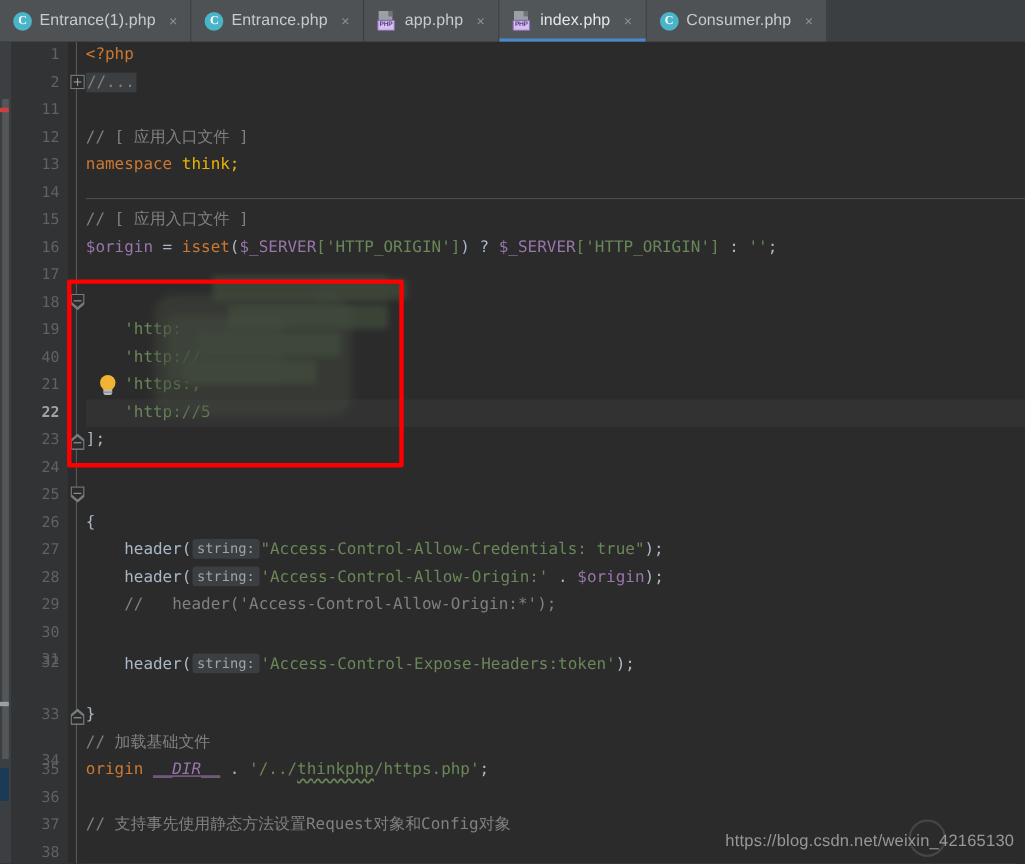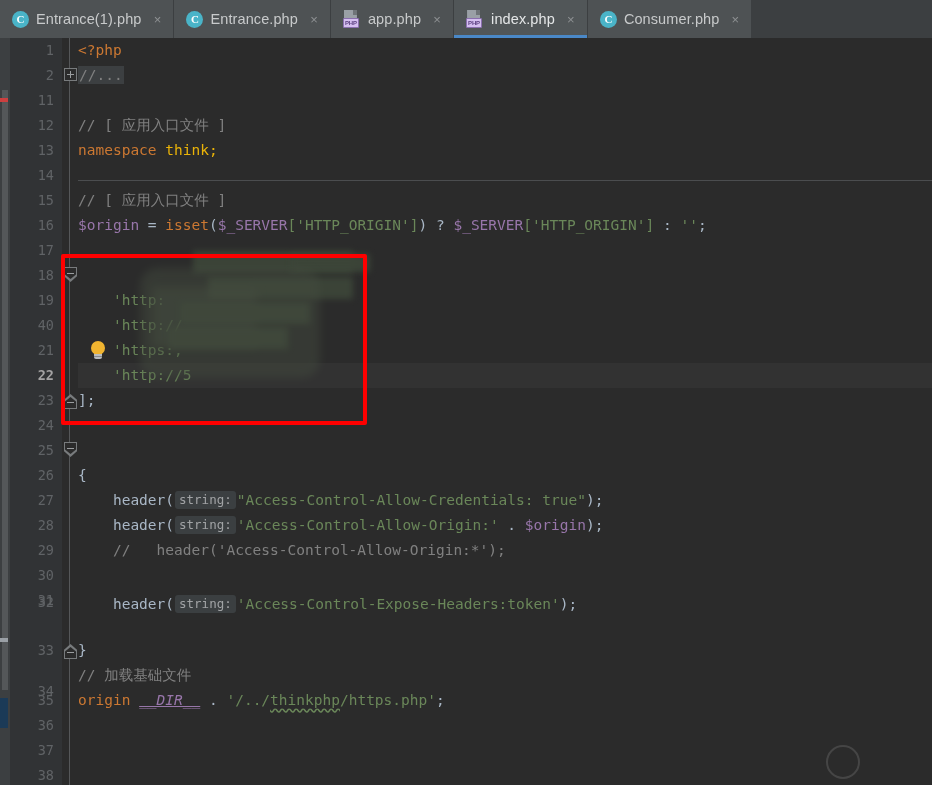--- a/index.html
+++ b/index.html
@@ -369,28 +369,30 @@
 
 
     <div class="ln" style="top:554px"><span class="t-pl">    header(</span><span class="hint">string:</span><span class="t-str">'Access-Control-Expose-Headers:token'</span><span class="t-pl">);</span></div>
 
     <div class="ln" style="top:600px"><span class="t-pl">}</span></div>
 
     <div class="ln" style="top:625px"><span class="t-cmt">// 加载基础文件</span></div>
 
     <div class="ln" style="top:650px"><span class="t-kw">origin</span><span class="t-pl"> </span><span class="t-const">__DIR__</span><span class="t-pl"> . </span><span class="t-str">'/../</span><span class="t-str squig">thinkphp</span><span class="t-str">/https.php'</span><span class="t-pl">;</span></div>
 
+    <div class="ln" style="top:700px"><span class="t-cmt">// 支持事先使用静态方法设置Request对象和Config对象</span></div>
 
   </div>
 
   <div class="blur" style="left:193px;top:213px;width:160px;height:22px;"></div>
   <div class="blur" style="left:290px;top:216px;width:80px;height:18px;"></div>
   <div class="blur" style="left:208px;top:239px;width:145px;height:22px;"></div>
   <div class="blur2" style="left:152px;top:249px;width:105px;height:60px;opacity:.55;"></div>
   <div class="blur" style="left:180px;top:264px;width:130px;height:22px;"></div>
   <div class="blur" style="left:168px;top:289px;width:120px;height:22px;"></div>
   <div class="blur2" style="left:140px;top:230px;width:180px;height:110px;opacity:.45;border-radius:18px;"></div>
 
   <div id="redbox"></div>
 
   <div id="wmlogo"></div>
+  <div id="wm">https://blog.csdn.net/weixin_42165130</div>
 
 </div>
 
 </body></html>

